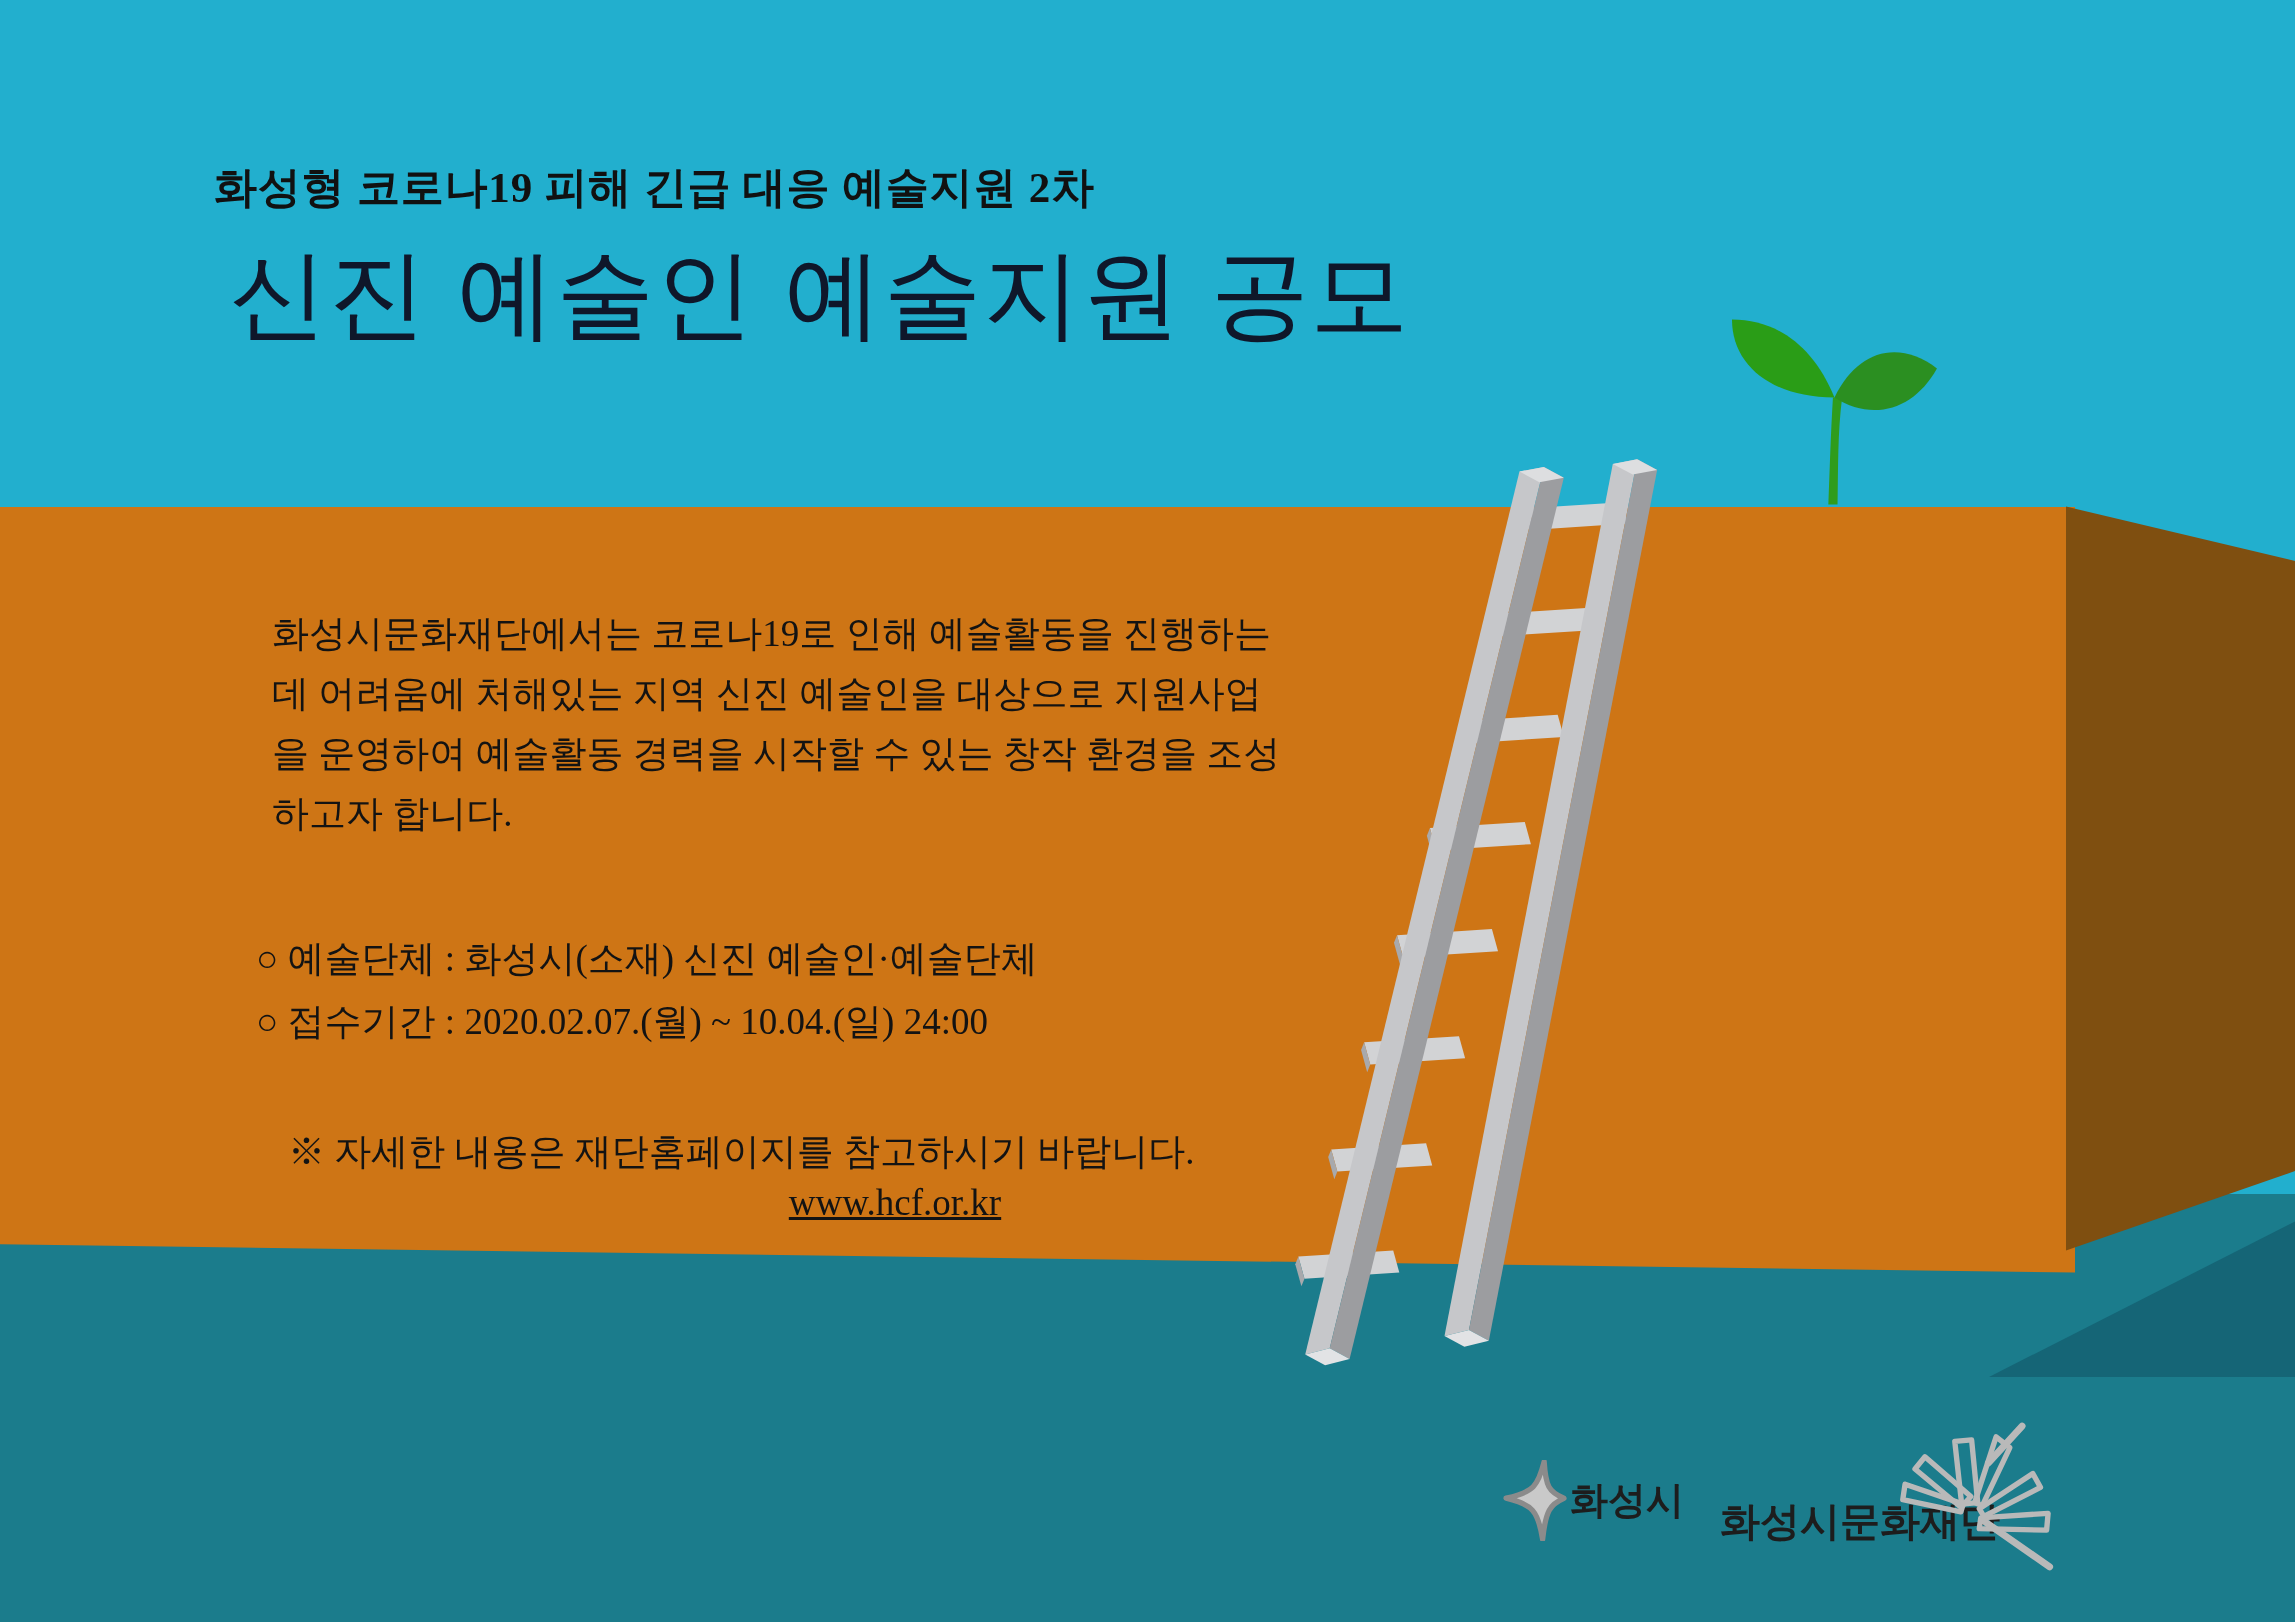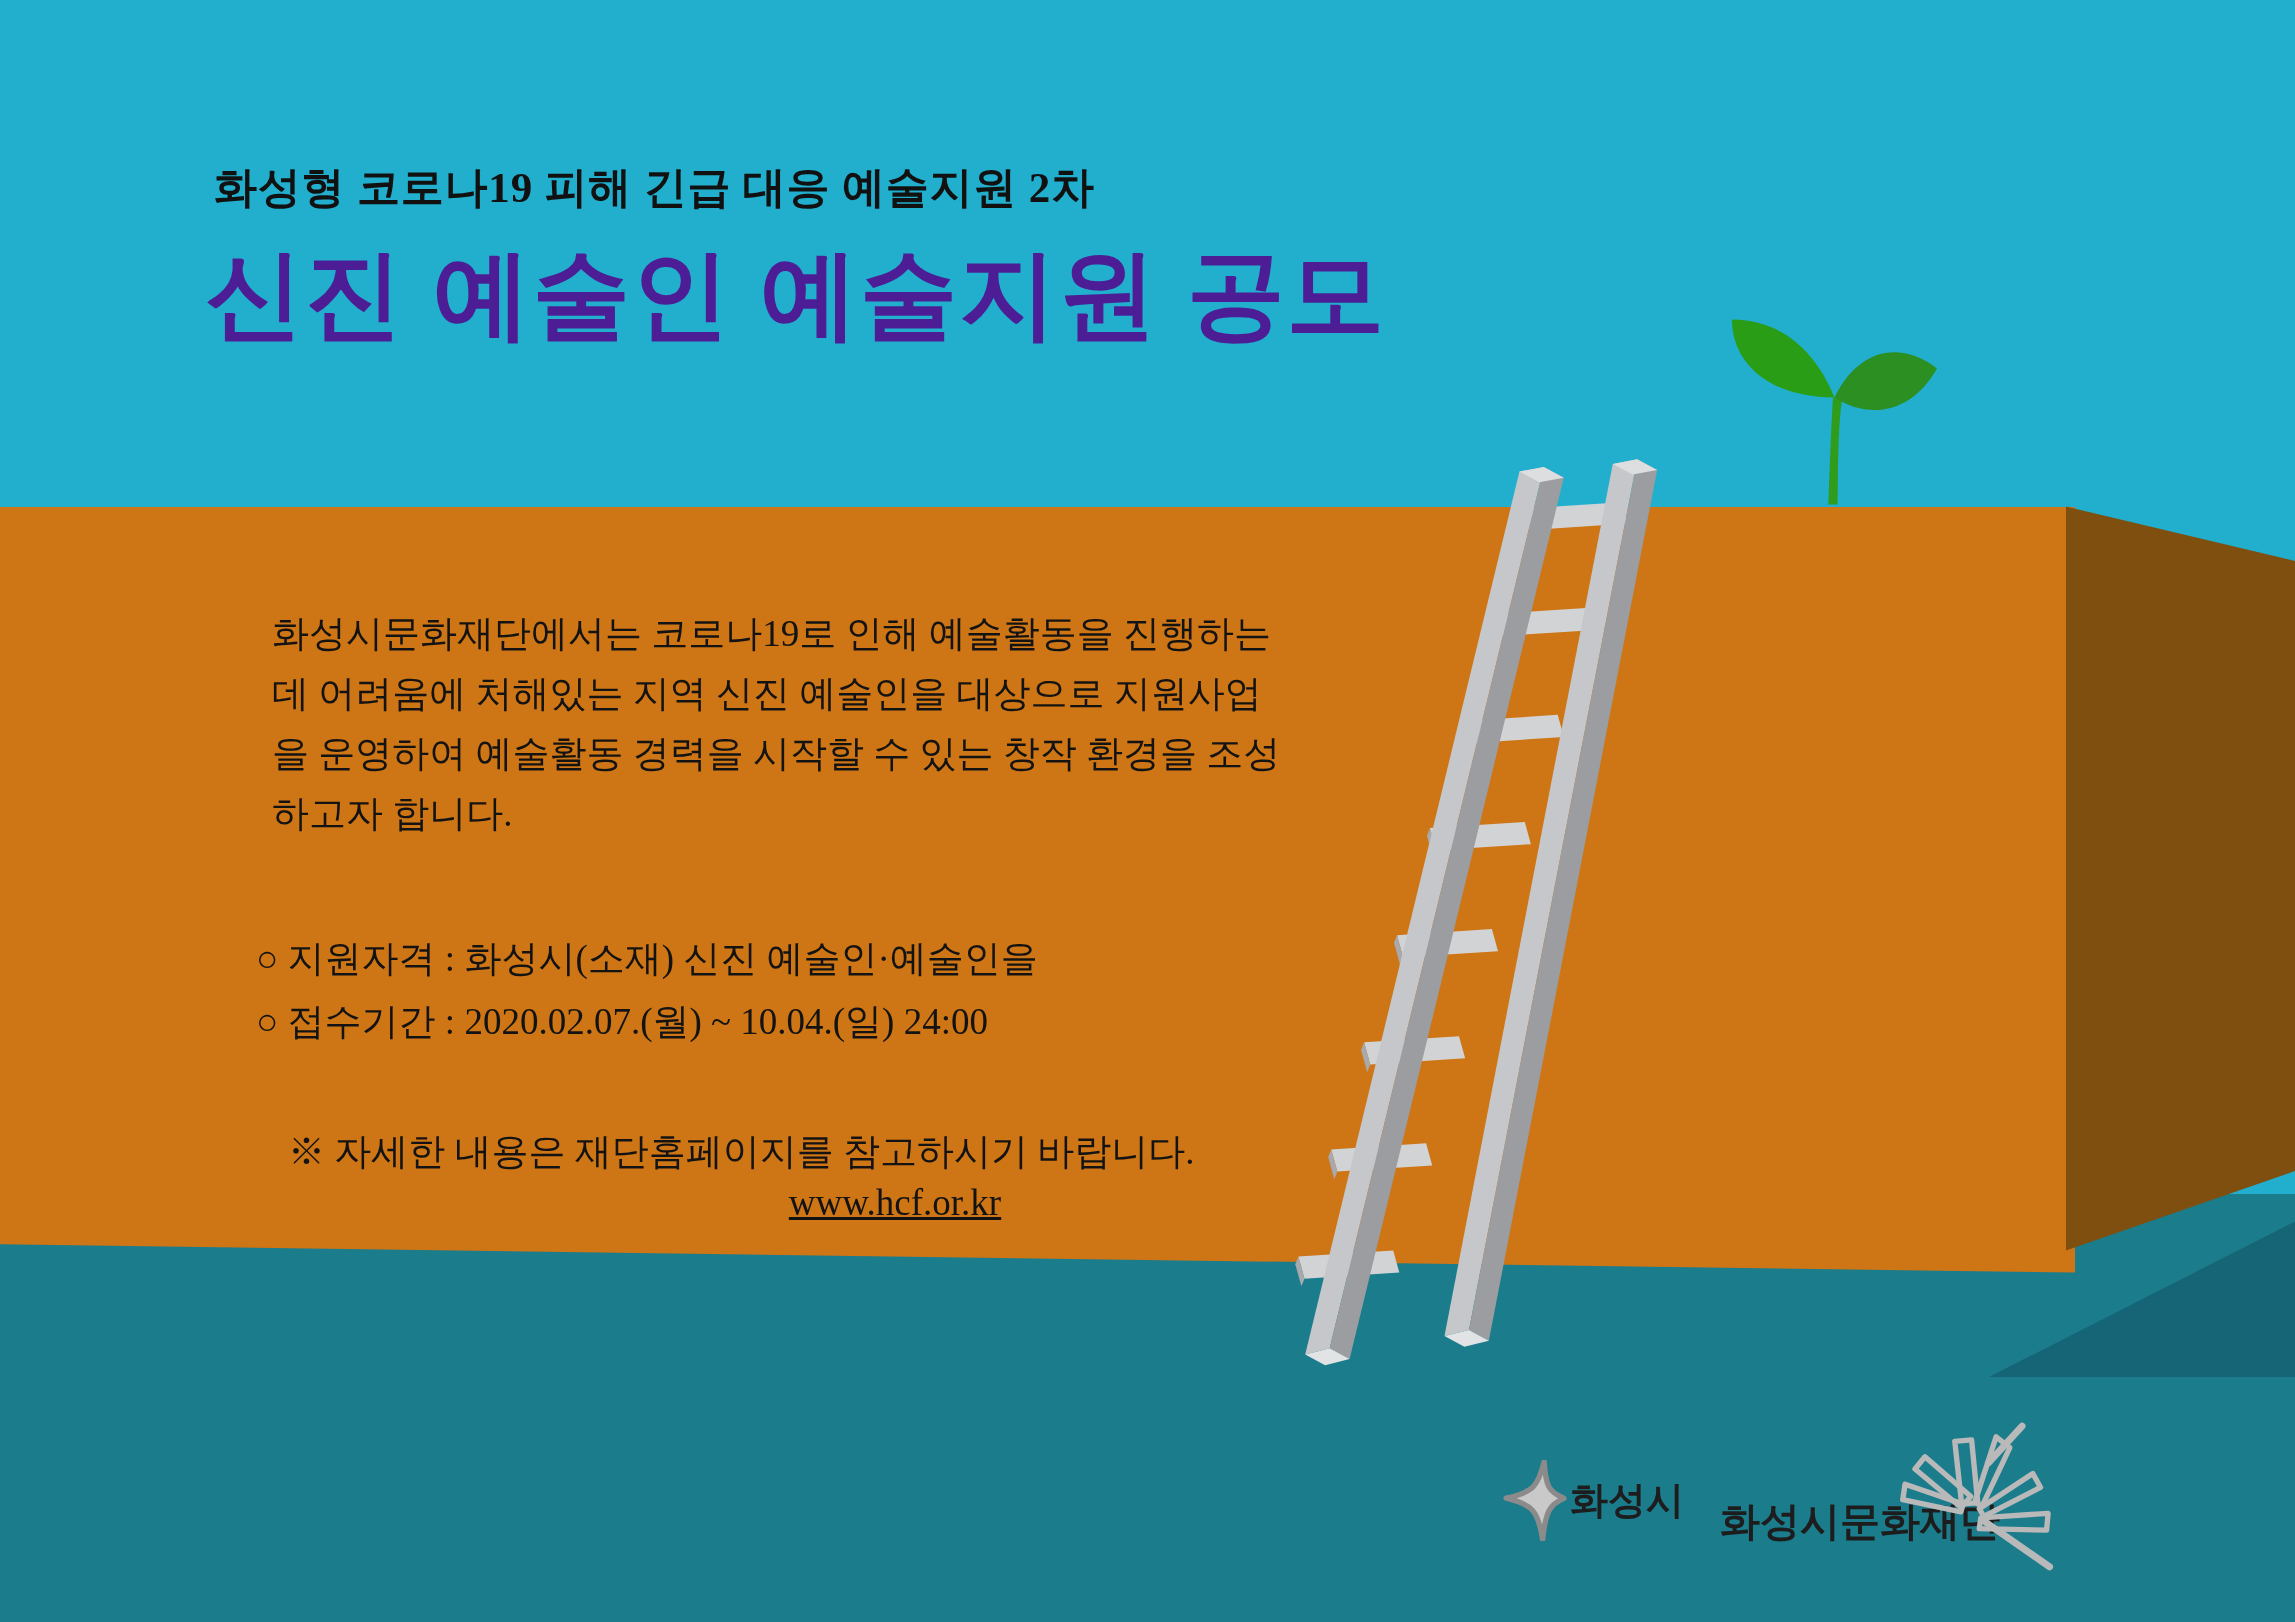--- a/index.html
+++ b/index.html
@@ -71,24 +71,24 @@
     position: absolute;
     left: 214px; top: 159px;
     font-size: 43px;
     font-weight: 700;
     color: #111111;
     letter-spacing: 0.8px;
     white-space: nowrap;
   }
   .title {
     position: absolute;
-    left: 205px; top: 230px;
+    left: 229px; top: 230px;
     font-size: 98px;
-    font-weight: 700;
-    color: #4c1d95;
+    font-weight: 400;
+    color: #0f172a;
     letter-spacing: 1.5px;
     white-space: nowrap;
     font-family: "Liberation Sans", "DejaVu Sans", sans-serif;
   }
   .body-block {
     position: absolute;
     left: 256px; top: 588px;
     width: 1041px;
     color: #131313;
   }
@@ -221,21 +221,21 @@
   <div class="subtitle">화성형 코로나19 피해 긴급 대응 예술지원 2차</div>
   <div class="title">신진 예술인 예술지원 공모</div>
 
   <div class="body-block">
     <p class="para">화성시문화재단에서는 코로나19로 인해 예술활동을 진행하는
 데 어려움에 처해있는 지역 신진 예술인을 대상으로 지원사업
 을 운영하여 예술활동 경력을 시작할 수 있는 창작 환경을 조성
 하고자 합니다.</p>
 
     <ul class="bullets">
-      <li>○ 지원자격 : 화성시(소재) 신진 예술인·예술인을</li>
+      <li>○ 예술단체 : 화성시(소재) 신진 예술인·예술단체</li>
       <li>○ 접수기간 : 2020.02.07.(월) ~ 10.04.(일) 24:00</li>
     </ul>
 
     <div class="notice">※ 자세한 내용은 재단홈페이지를 참고하시기 바랍니다.</div>
     <div class="url-line">
       <span class="url">www.hcf.or.kr</span>
     </div>
   </div>
 
   <div class="logo-row">

